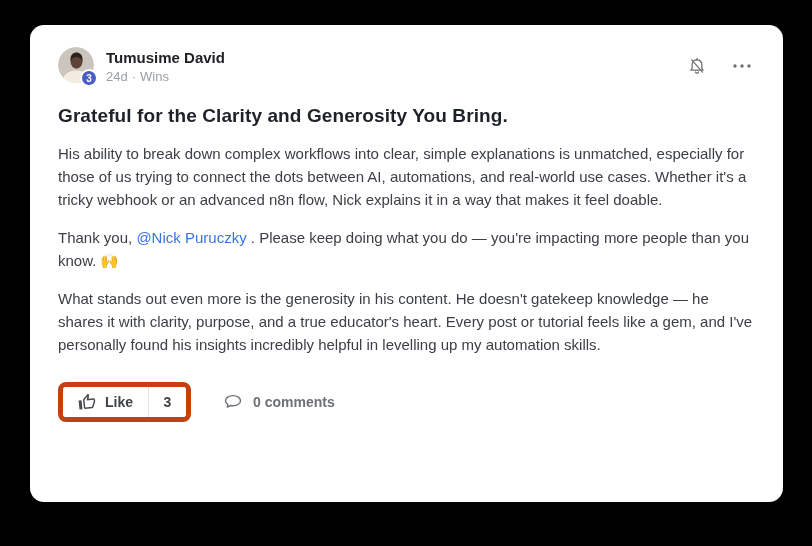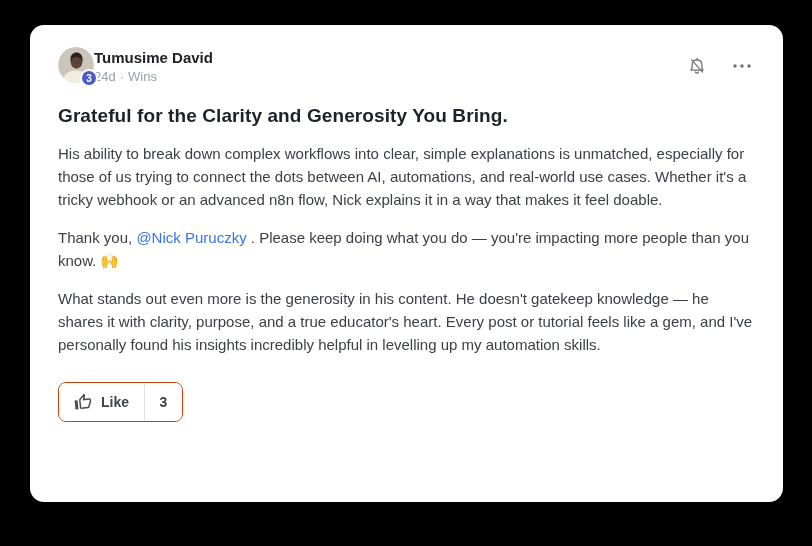--- a/index.html
+++ b/index.html
@@ -23,35 +23,35 @@
   .avatar-wrap { position: relative; width: 36px; height: 36px; flex: 0 0 36px; cursor: pointer; }
   .avatar-img { width: 36px; height: 36px; border-radius: 50%; overflow: hidden; display: block; }
   .badge {
     position: absolute; right: -4px; bottom: -4px;
     width: 18px; height: 18px; border-radius: 50%;
     background: #4a5cc5; color: #fff;
     font-size: 10px; font-weight: 700;
     display: flex; align-items: center; justify-content: center;
     border: 2px solid #ffffff;
   }
-  .author-block { margin-left: 0; padding-top: 1px; }
+  .author-block { margin-left: 12px; padding-top: 1px; }
   .author { font-size: 15px; font-weight: 700; color: #202124; cursor: pointer; line-height: 19px; }
   .meta { font-size: 13px; color: #9aa0a6; margin-top: 2px; font-weight: 400; }
   .meta .sep { margin: 0 4px; }
   .meta .category { cursor: pointer; }
   .header-actions { margin-left: auto; display: flex; align-items: center; gap: 24px; padding-top: 8px; padding-right: 2px; }
   .icon-btn { cursor: pointer; display: inline-flex; align-items: center; justify-content: center; }
   
   .title { font-size: 19px; font-weight: 700; color: #1d2129; margin: 21px 0 0 0; letter-spacing: 0.1px; }
   .para { font-size: 15px; line-height: 23px; color: #3c4046; margin: 15px 0 0 0; }
   .mention { color: #3975e0; cursor: pointer; text-decoration: none; }
   
   .footer { margin-top: 26px; display: flex; align-items: center; }
   .like-group {
-    display: inline-flex; border: 1px solid #c2410c; border-radius: 8px;
+    display: inline-flex; border: 5px solid #c2410c; border-radius: 8px;
     overflow: hidden; height: 40px; background: #fff;
   }
   .like-btn {
     display: flex; align-items: center; gap: 9px;
     padding: 0 15px; background: #fff; border: none;
     font-family: inherit; font-size: 14px; font-weight: 600; color: #3f4246; cursor: pointer;
   }
   .like-count {
     min-width: 38px; border: none; border-left: 1px solid #e2e2e2; background: #fff;
     font-family: inherit; font-size: 14px; font-weight: 600; color: #3f4246; cursor: pointer;
@@ -118,16 +118,24 @@
         <button class="like-btn">
           <span class="icon-btn" style="transform: rotate(-6deg);">
             <svg width="18" height="18" viewBox="0 0 24 24" fill="#4a4d52">
               <path d="M9 21h9c.83 0 1.54-.5 1.84-1.22l3.02-7.05c.09-.23.14-.47.14-.73v-2c0-1.1-.9-2-2-2h-6.31l.95-4.57.03-.32c0-.41-.17-.79-.44-1.06L14.17 1 7.58 7.59C7.22 7.95 7 8.45 7 9v10c0 1.1.9 2 2 2zM9 9.03L13.17 4.86 12 9.03 11.99 10H21v2l-3 7H9V9.03zM1 9h4v12H1z"></path>
             </svg>
           </span>
           <span>Like</span>
         </button>
         <button class="like-count">3</button>
       </div>
+      <div class="comments">
+        <span class="icon-btn">
+          <svg width="20" height="20" viewBox="0 0 24 24" fill="none" stroke="#6d7075" stroke-width="1.7" stroke-linejoin="round" stroke-linecap="round">
+            <path d="M21 10.4c0 3.4-4 6.1-9 6.1-.9 0-1.8-.1-2.6-.3L5 18.1l.8-3.1C4.1 13.9 3 12.3 3 10.4 3 7 7 4.3 12 4.3s9 2.7 9 6.1z"></path>
+          </svg>
+        </span>
+        <span>0 comments</span>
+      </div>
     </div>
 
   </div>
 </div>
 
 </body></html>

